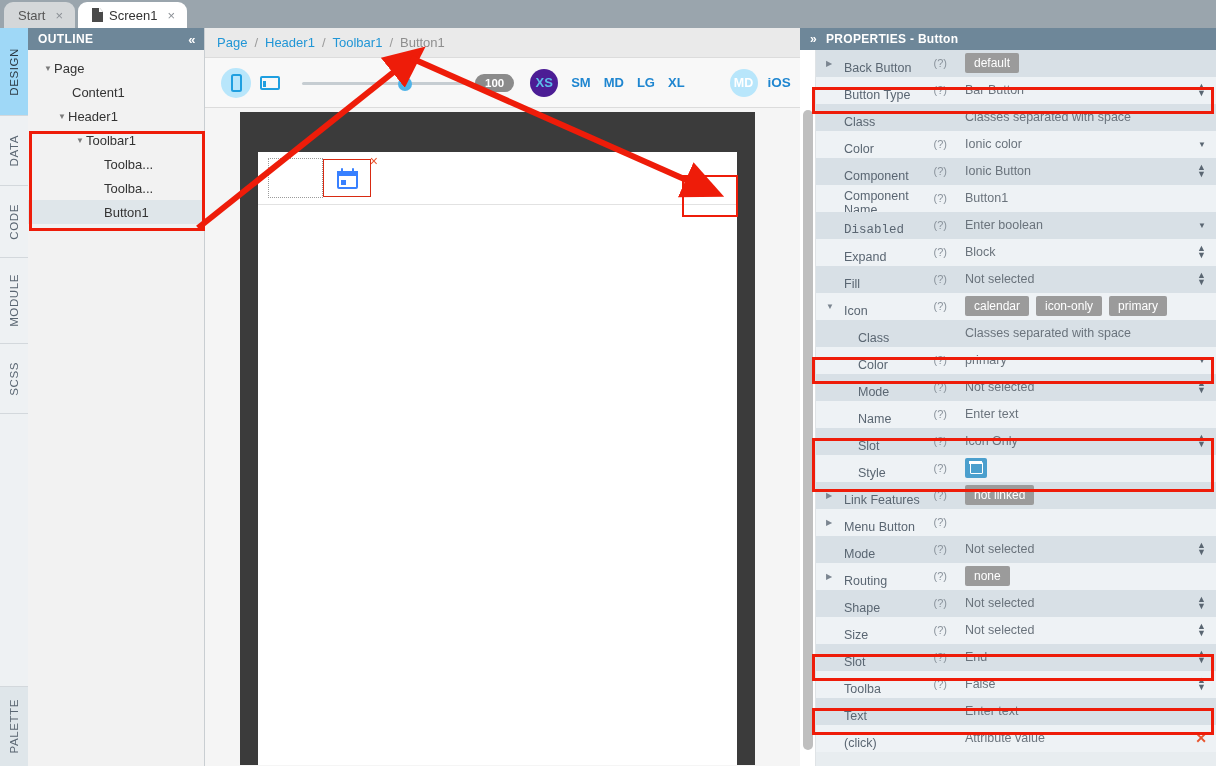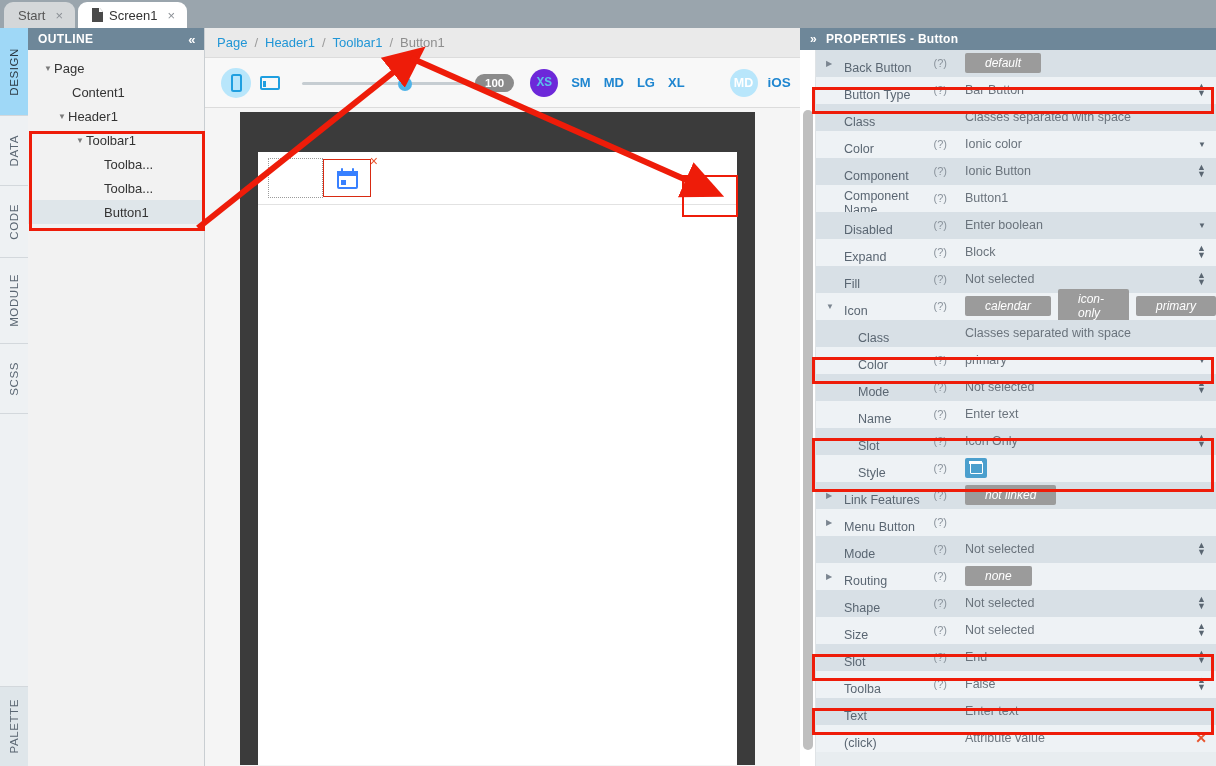--- a/index.html
+++ b/index.html
@@ -117,22 +117,22 @@
   }
   .pct-badge {
     margin-left: 8px; background: #8b8b8b; color: #fff; font-size: 11.5px; font-weight: bold;
     padding: 3px 10px; border-radius: 9px; flex: none;
   }
   .bp-group { display: flex; align-items: center; margin-left: 16px; gap: 13px; flex:none; }
   .bp {
     font-size: 13px; font-weight: bold; color: #1f86d0; cursor: pointer;
   }
   .bp.sel {
-    width: 28px; height: 28px; border-radius: 50%; background: #6d28d9;
-    display: flex; align-items: center; justify-content: center; color: #5bbdea; font-family: Liberation Mono, monospace;
+    width: 28px; height: 28px; border-radius: 50%; background: #4c1d95;
+    display: flex; align-items: center; justify-content: center; color: #5bbdea;
   }
   .mode-group { display: flex; align-items: center; margin-left: 45px; gap: 10px; flex:none; }
   .mode-circle {
     width: 28px; height: 28px; border-radius: 50%; background: #b8e6fb;
     display: flex; align-items: center; justify-content: center;
     font-size: 12.5px; font-weight: bold; color: #ffffff; cursor: pointer;
   }
   .mode-os { font-size: 13.5px; font-weight: bold; color: #1f86d0; cursor: pointer; }
 
   
@@ -232,21 +232,21 @@
     position: absolute; right: 10px; top: 50%; transform: translateY(-50%);
     display: flex; flex-direction: column; gap: 1px; color: #5a6672; line-height: .62;
     font-size: 9px;
   }
   .caretdown {
     position: absolute; right: 10px; top: 50%; transform: translateY(-50%);
     font-size: 8px; color: #5a6672;
   }
   .tag {
     background: #9b9b9b; color: #ffffff; font-size: 12px;
-    padding: 3px 20px; border-radius: 2px; font-style: italic;
+    padding: 3px 9px; border-radius: 2px;
   }
   .swatch {
     width: 22px; height: 20px; background: #4b9fcd; border-radius: 2px;
     display: flex; align-items: center; justify-content: center;
   }
   .swatch .mini {
     width: 13px; height: 12px; border: 1.6px solid #ffffff; border-radius: 1px; position: relative;
   }
   .swatch .mini::before{
     content:""; position:absolute; left:-1.6px; top:-1.6px; width:13px; height:3px; background:#ffffff;
@@ -464,21 +464,21 @@
             <span class="nm" style="padding-left: 0px;">Component Name</span>
             <span class="qm">(?)</span>
           </div>
           <div class="val pale">
             <span>Button1</span>
           </div>
         </div>
         <div class="prow">
           <div class="lbl alt">
             <span class="ind blank"></span>
-            <span class="nm" style="padding-left: 0px;">Disabled</span>
+            <span class="nm" style="padding-left: 0px; font-family: Liberation Mono, monospace;">Disabled</span>
             <span class="qm">(?)</span>
           </div>
           <div class="val alt">
             <span>Enter boolean</span>
             <span class="caretdown">▼</span>
           </div>
         </div>
         <div class="prow">
           <div class="lbl pale">
             <span class="ind blank"></span>

